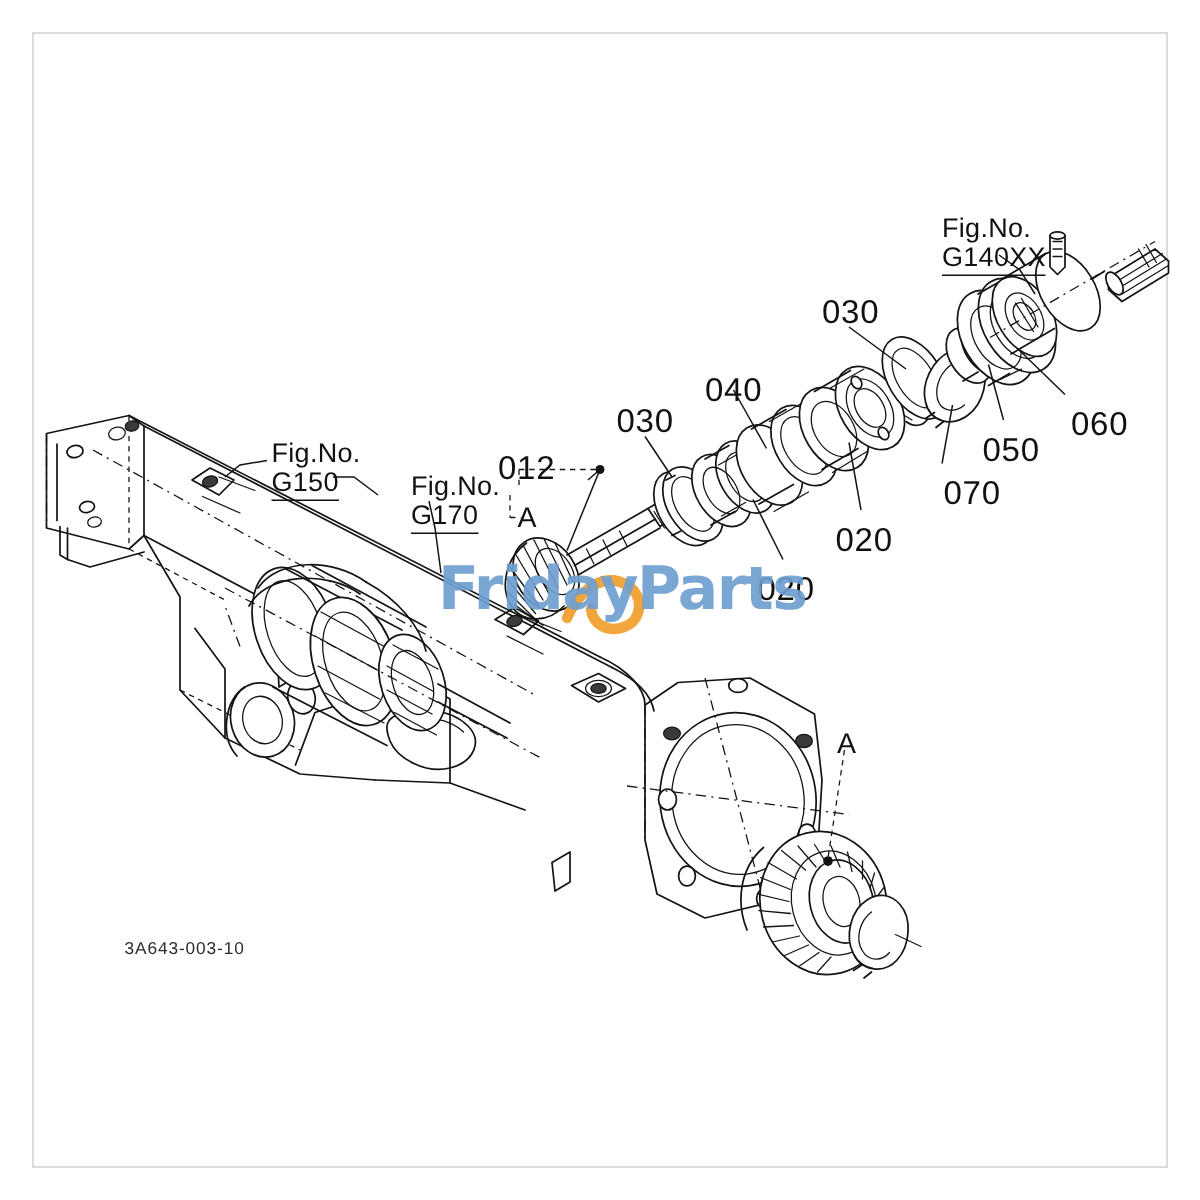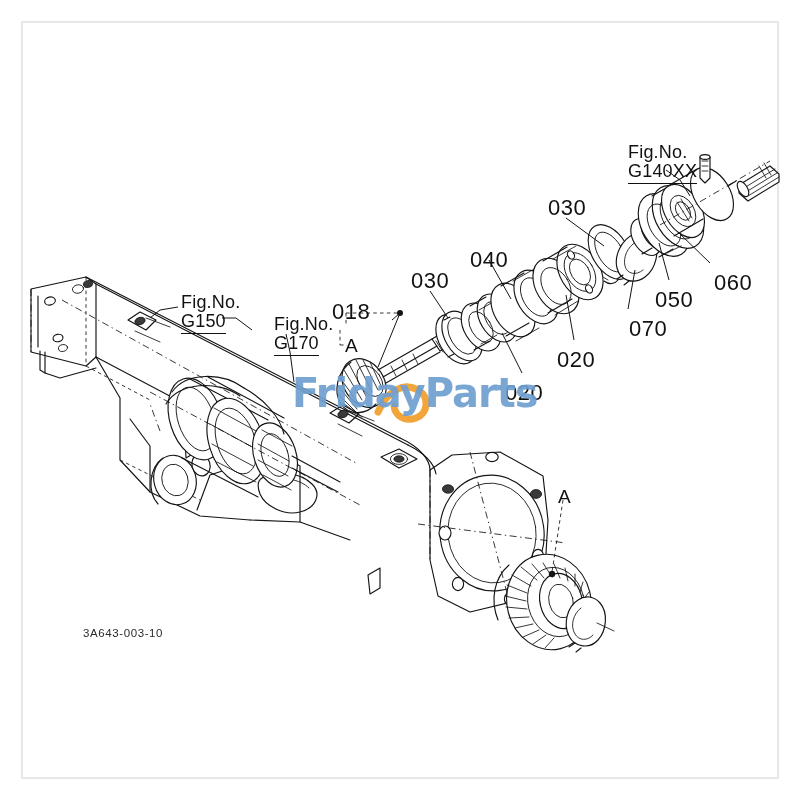--- a/index.html
+++ b/index.html
@@ -419,21 +419,21 @@
   <div class="lbl fig" style="left:274px;top:315px;">
     <div>Fig.No.</div>
     <div class="u">G170</div>
   </div>
 
   <div class="lbl fig" style="left:628px;top:143px;">
     <div>Fig.No.</div>
     <div class="u">G140XX</div>
   </div>
 
-  <div class="lbl" style="left:332px;top:300px;">018</div>
+  <div class="lbl" style="left:332px;top:300px;">012</div>
   <div class="lbl" style="left:411px;top:269px;">030</div>
   <div class="lbl" style="left:470px;top:248px;">040</div>
   <div class="lbl" style="left:548px;top:196px;">030</div>
   <div class="lbl" style="left:505px;top:381px;">020</div>
   <div class="lbl" style="left:557px;top:348px;">020</div>
   <div class="lbl" style="left:611px;top:317px;margin-left:18px;">070</div>
   <div class="lbl" style="left:655px;top:288px;">050</div>
   <div class="lbl" style="left:697px;top:271px;margin-left:17px;">060</div>
 
   <div class="lbl letter" style="left:345px;top:336px;">A</div>

